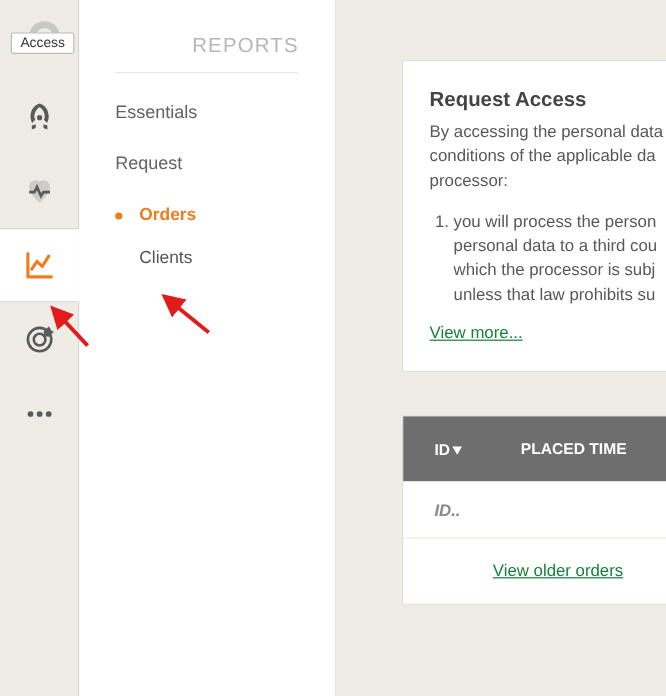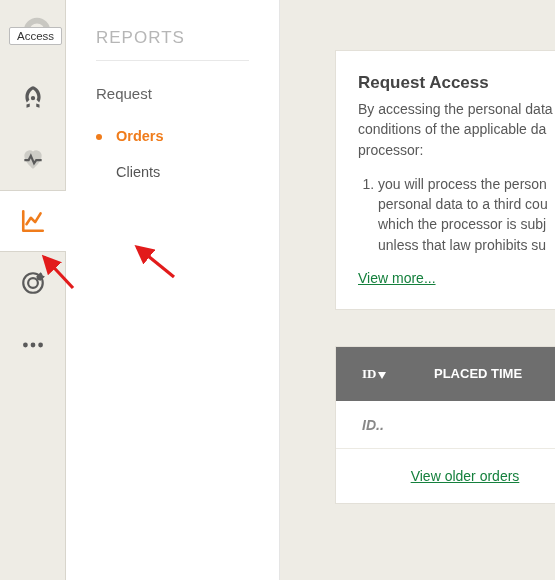--- a/index.html
+++ b/index.html
@@ -64,20 +64,21 @@
     background: #ffffff;
     border-right: 1px solid #e5e5e5;
     padding: 28px 30px 0 30px;
   }
   .submenu h2 {
     font-size: 17px;
     font-weight: 400;
     letter-spacing: 1px;
     color: #b6b6b6;
     margin-bottom: 12px;
+    text-align: right;
   }
   .submenu hr {
     border: none;
     border-top: 1px solid #e8e8e8;
     margin-bottom: 24px;
   }
   .submenu .item {
     font-size: 15px;
     color: #636363;
     margin-bottom: 26px;
@@ -150,21 +151,20 @@
     color: #fff;
     font-size: 13px;
     font-weight: 600;
     display: flex;
     height: 54px;
     align-items: center;
   }
   .thead .col-id {
     width: 92px;
     padding-left: 26px;
-    font-family: Liberation Serif, serif;
   }
   .thead .col-time {
     flex: 1;
     padding-left: 6px;
     line-height: 1.2;
   }
   .trow {
     display: flex;
     height: 48px;
     align-items: center;
@@ -238,20 +238,21 @@
         <circle cx="5" cy="12" r="2.2" fill="currentColor"></circle>
         <circle cx="12" cy="12" r="2.2" fill="currentColor"></circle>
         <circle cx="19" cy="12" r="2.2" fill="currentColor"></circle>
       </svg>
   </div>
 </div>
 
 <div class="submenu">
   <h2>REPORTS</h2>
   <hr>
+  <div class="item">Essentials</div>
   <div class="item">Request</div>
   <div class="sub active">Orders</div>
   <div class="sub">Clients</div>
 </div>
 
 <div class="content">
   <div class="panel">
     <h3>Request Access</h3>
     <p>By accessing the personal data conditions of the applicable da processor:</p>
     <ol>

